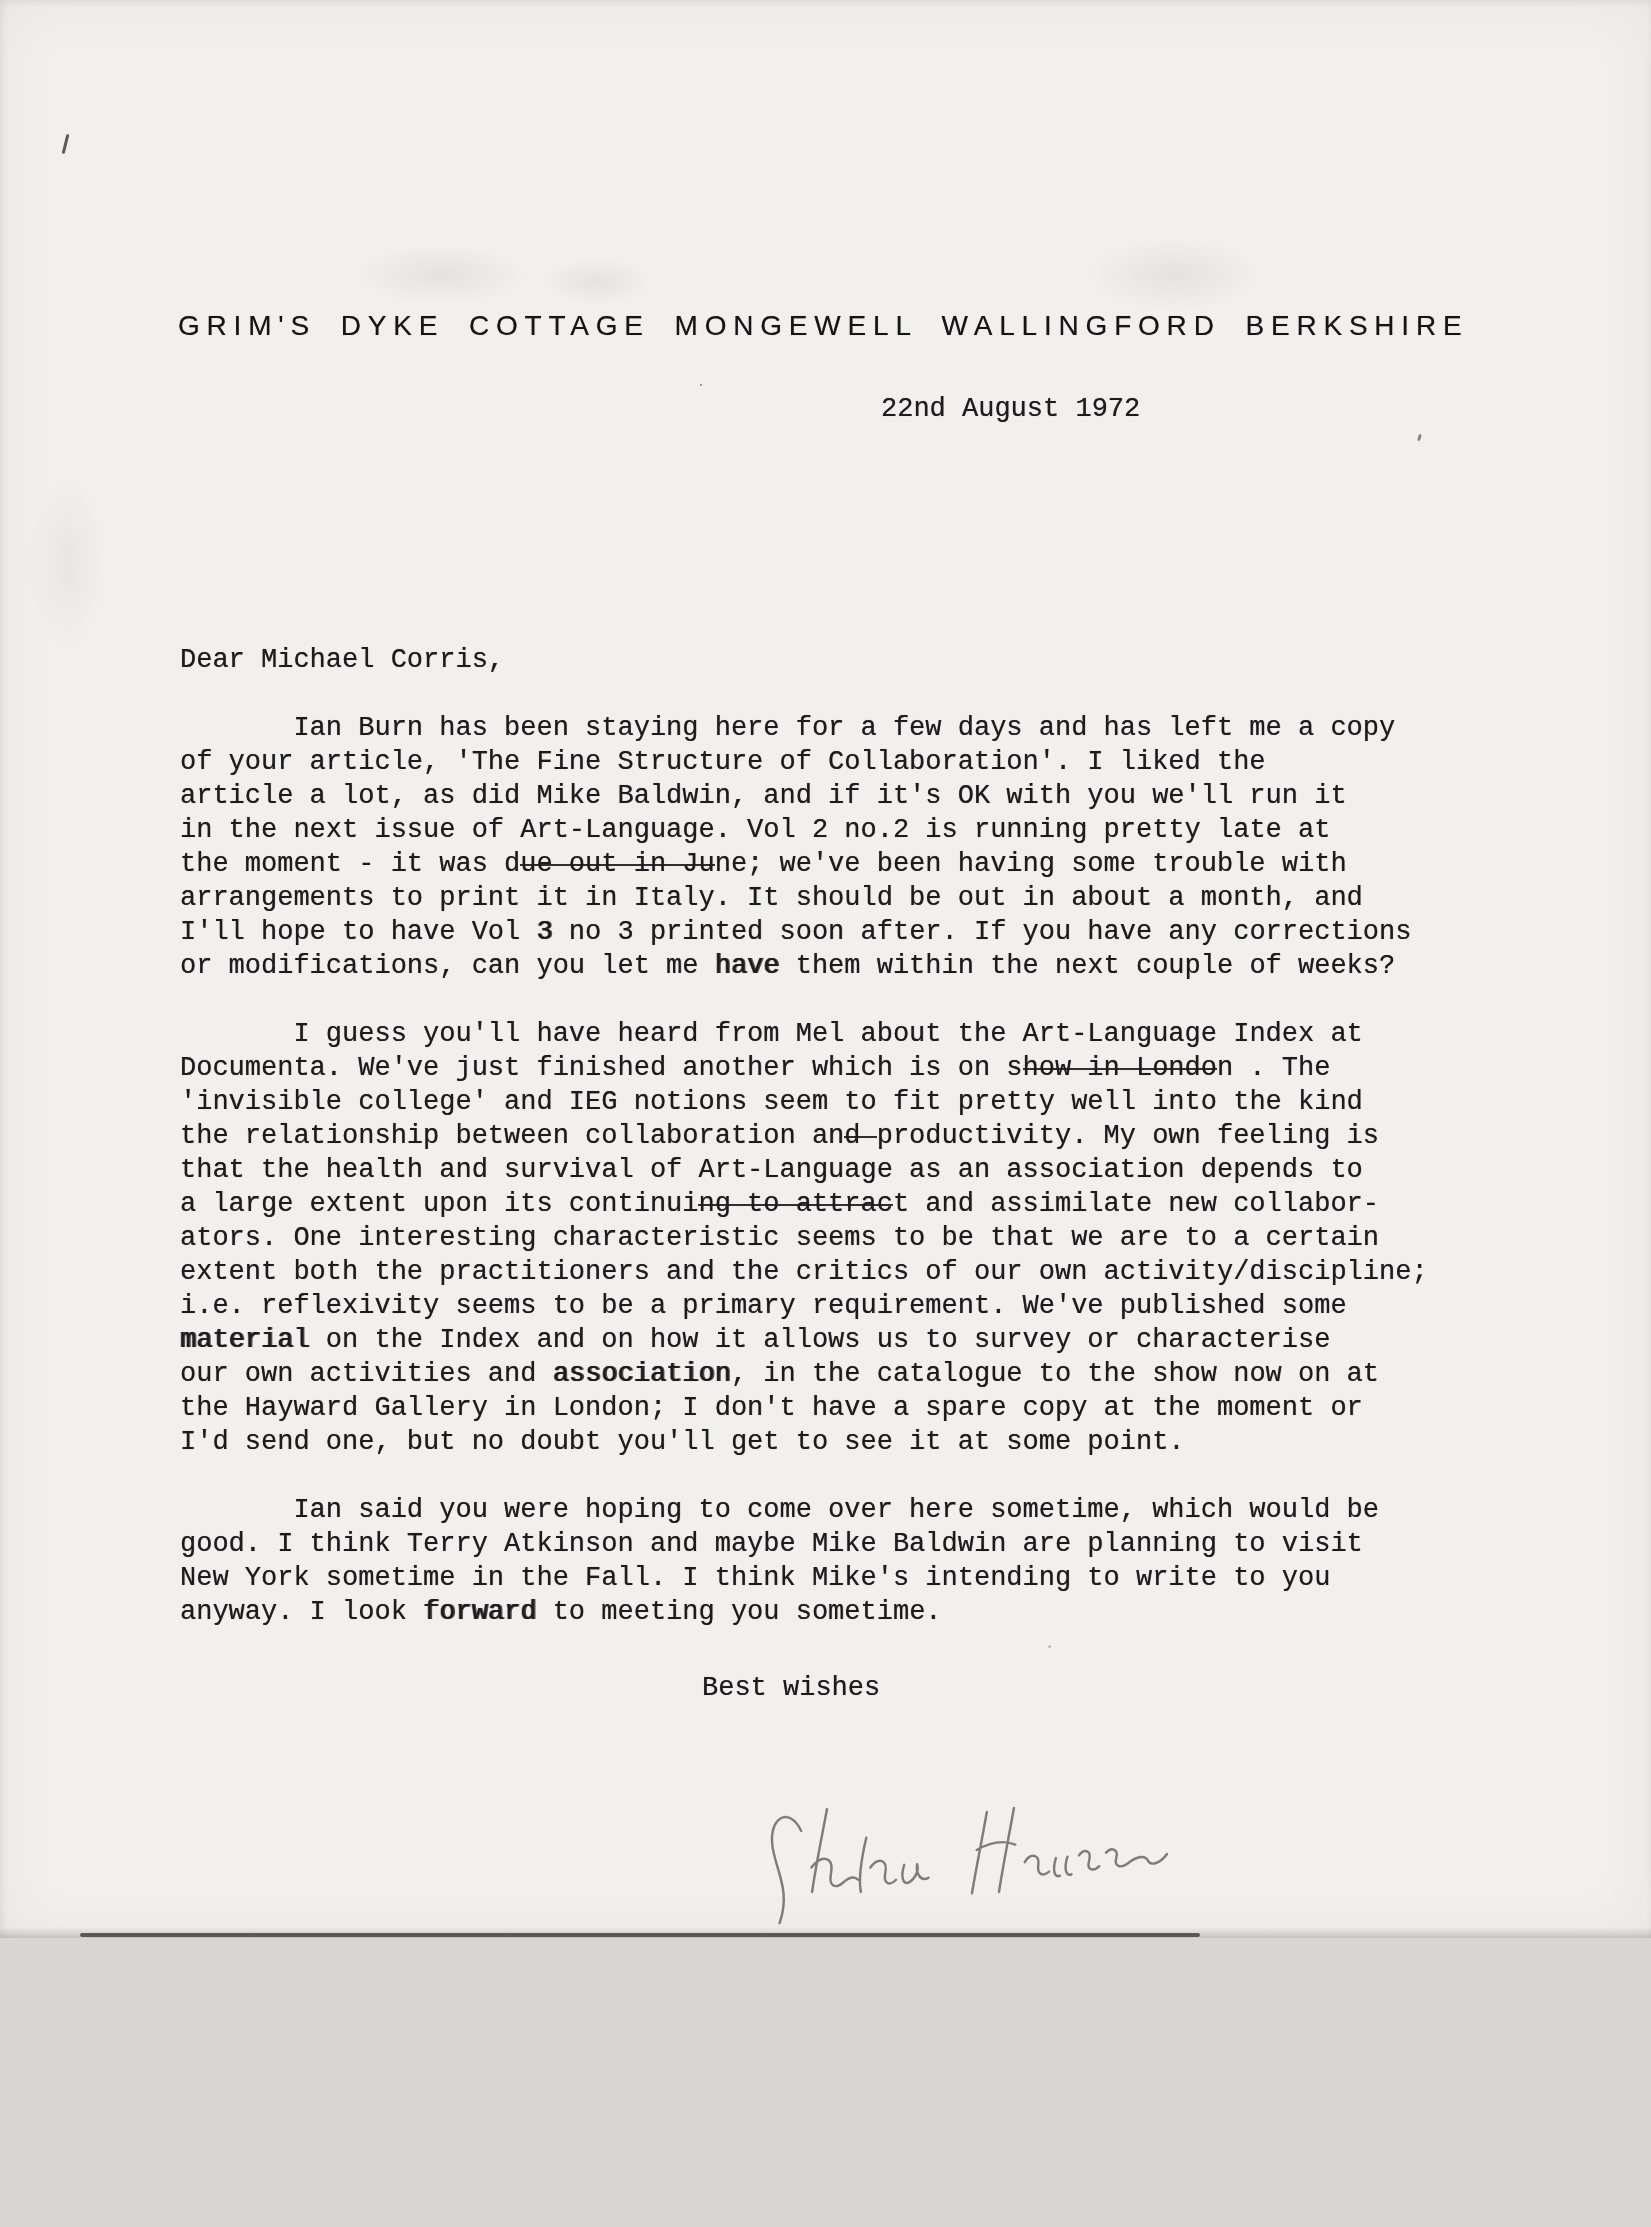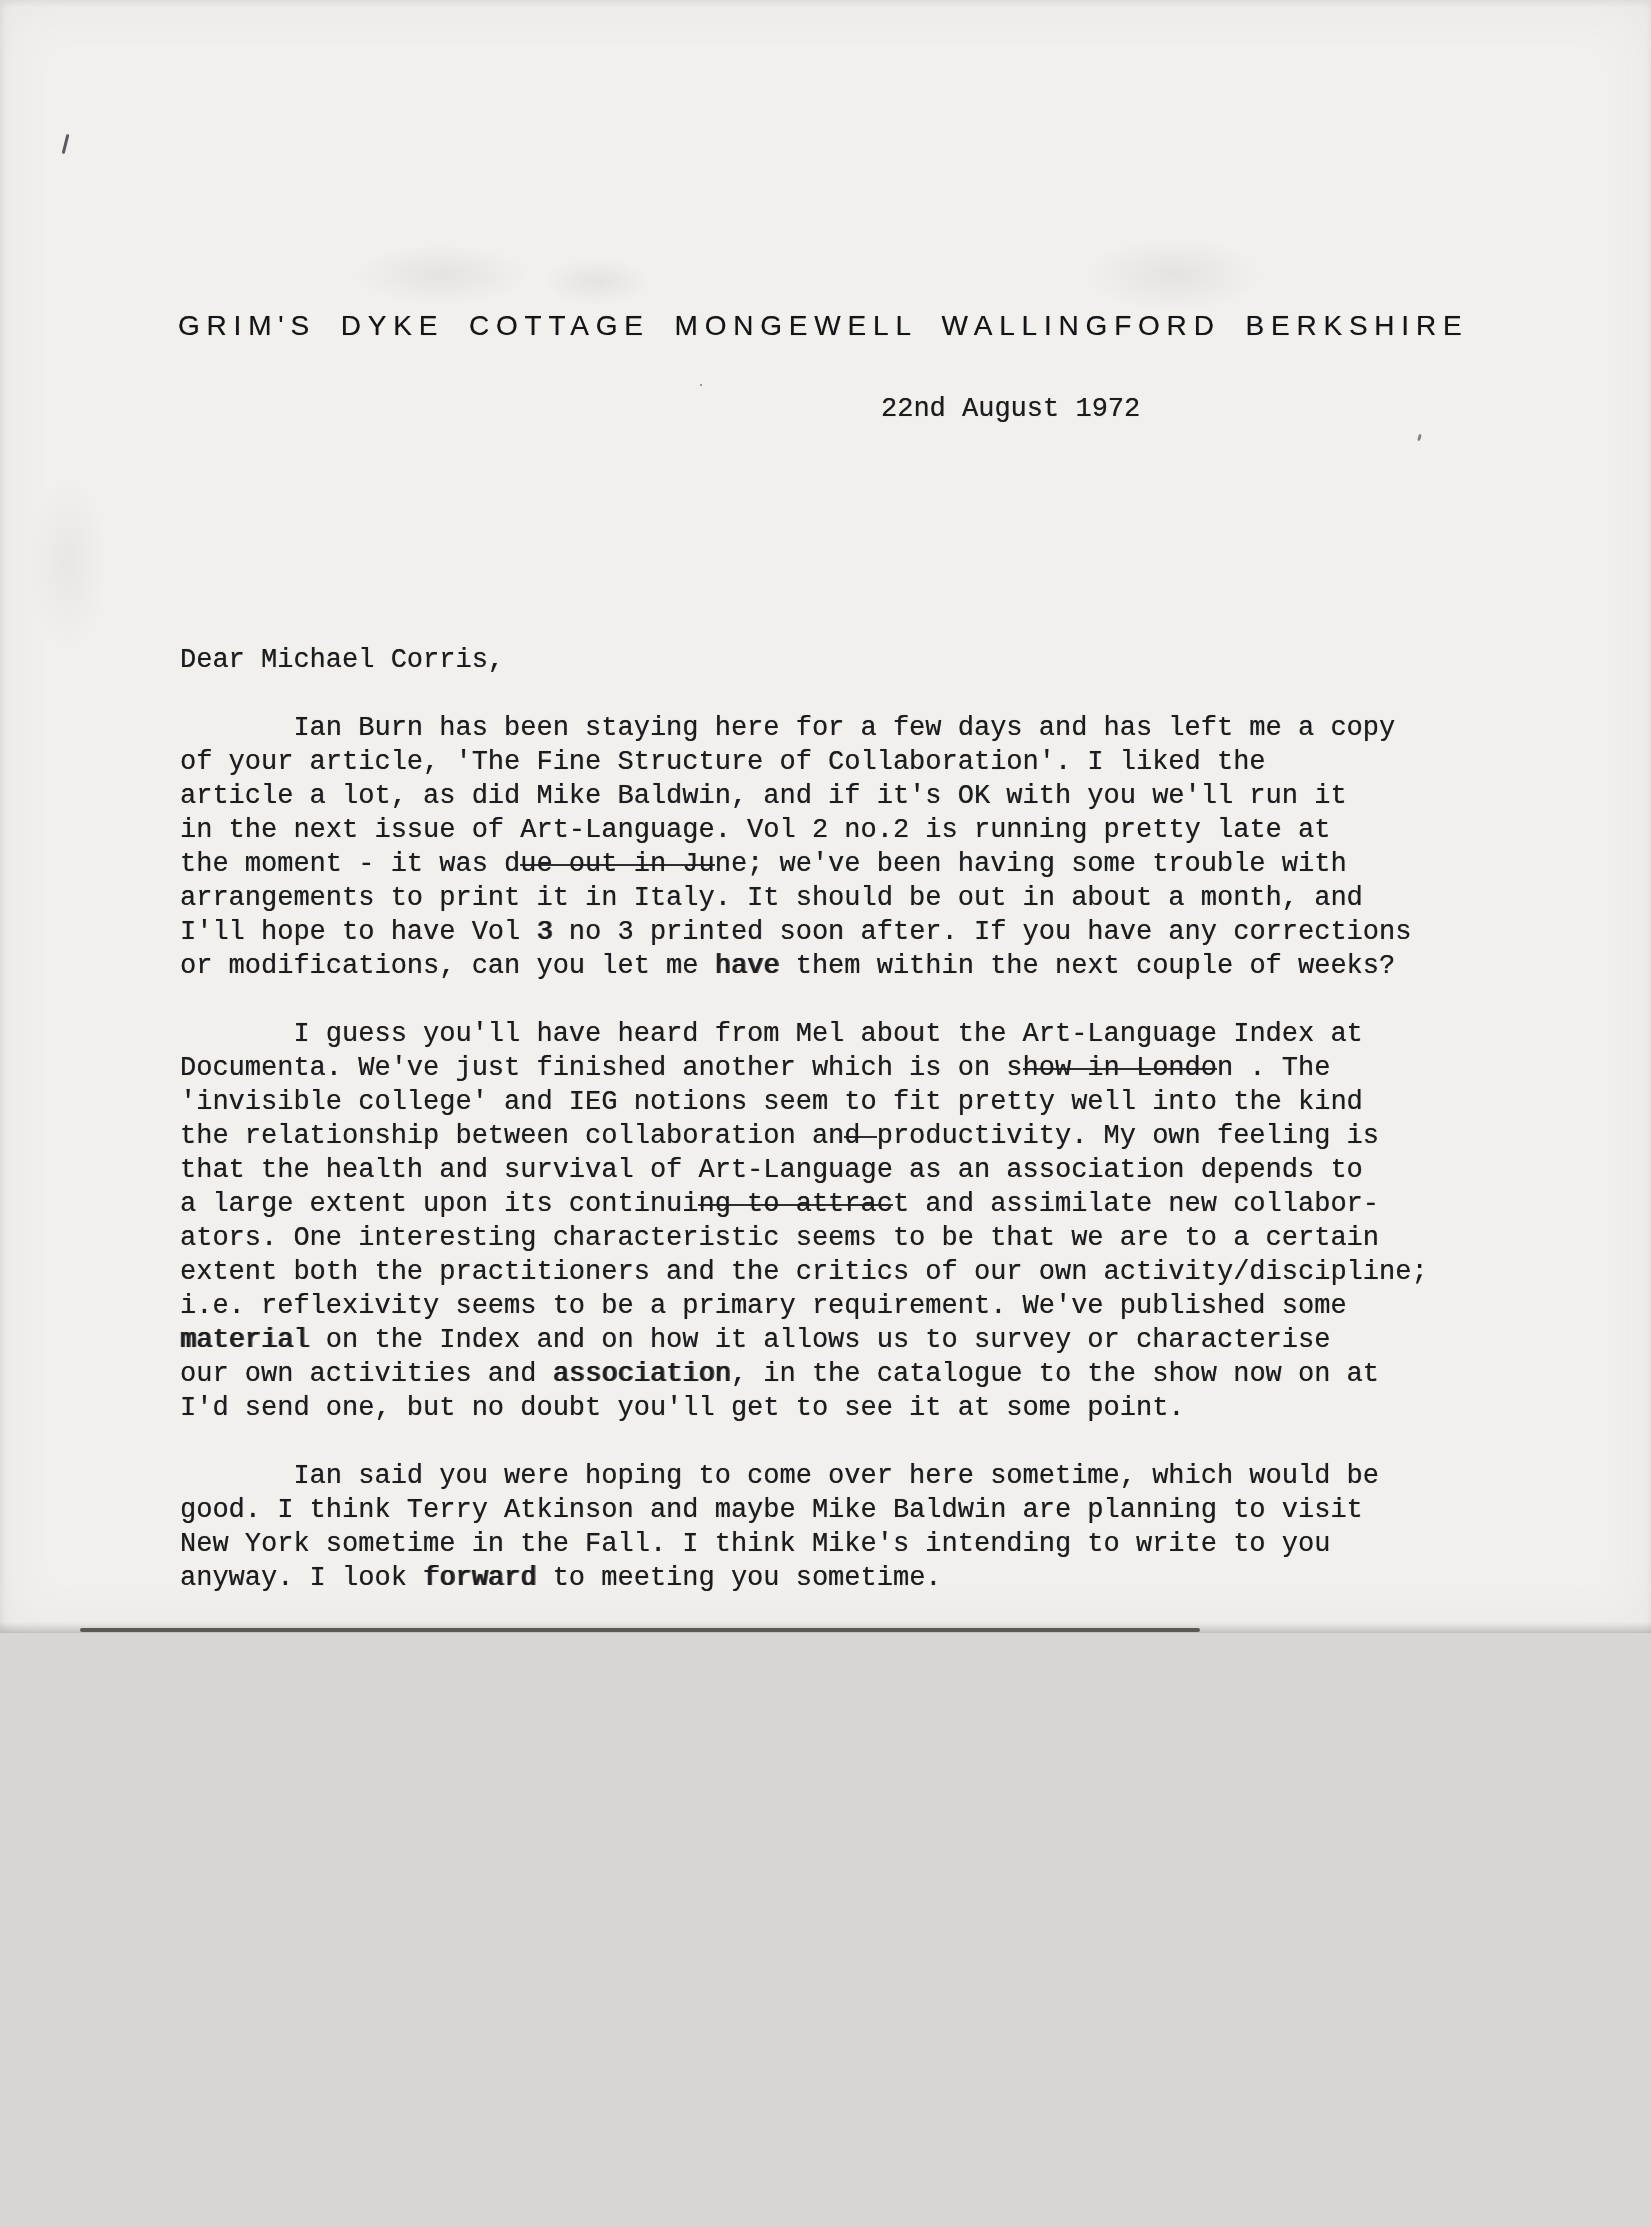--- a/index.html
+++ b/index.html
@@ -3,21 +3,21 @@
 <meta charset="utf-8">
 <style>
   :root{
     --paper:#f1f0ed;
     --ink:#1c1b1e;
     --pencil:#6f6b66;
   }
   html,body{margin:0;padding:0;background:#d8d6d2;}
   .page{
     position:relative;
-    width:1651px;height:1633px;
+    width:1651px;height:1938px;
     background:var(--paper);
     overflow:hidden;
     box-shadow:inset 0 0 61px rgba(70,62,48,.06), inset 2.7px 0 9.5px rgba(0,0,0,.05), inset 0 2.7px 6.8px rgba(0,0,0,.04);
     font-family:"Liberation Mono","DejaVu Sans Mono",monospace;
     color:var(--ink);
   }
   
   .letterhead{
     position:absolute;left:178px;top:201px;
     font-family:"Liberation Sans","DejaVu Sans",sans-serif;
@@ -124,20 +124,21 @@
           <div class="line"><span>Documenta. We've just finished another which is on show in London . The</span></div>
           <div class="line"><span>'invisible college' and IEG notions seem </span><span class="u">to</span><span> fit pretty well into the kind</span></div>
           <div class="line"><span>the relationship between collaboration and productivity. My own feeling is</span></div>
           <div class="line"><span>that the health and survival of </span><span class="u">Art-Language</span><span> as an association depends to</span></div>
           <div class="line"><span>a large extent upon its continuing to attract and assimilate new collabor-</span></div>
           <div class="line"><span>ators. One interesting characteristic seems to be that we are to a certain</span></div>
           <div class="line"><span>extent both the practitioners and the critics of our own activity/discipline;</span></div>
           <div class="line"><span>i.e. reflexivity seems to be a primary requirement. We've published some</span></div>
           <div class="line"><span class="s">material</span><span> on the Index and on how it allows us to survey or characterise</span></div>
           <div class="line"><span>our own activities and </span><span class="s">association</span><span>, in the catalogue to the show now on at</span></div>
+          <div class="line"><span>the Hayward Gallery in London; I don't have a spare copy at the moment or</span></div>
           <div class="line"><span>I'd send one, but no doubt you'll get to see it at some point.</span></div>
         </div>
         <div class="para">
           <div class="line"><span>       Ian said you were hoping to come over here sometime, which would be</span></div>
           <div class="line"><span>good. I think Terry Atkinson and maybe Mike Baldwin are planning to visit</span></div>
           <div class="line"><span>New York sometime in the Fall. I think Mike's intending to write to you</span></div>
           <div class="line"><span>anyway. I look </span><span class="s">forward</span><span> to meeting you sometime.</span></div>
         </div>
       </div>
     <div class="closing">Best wishes</div>

